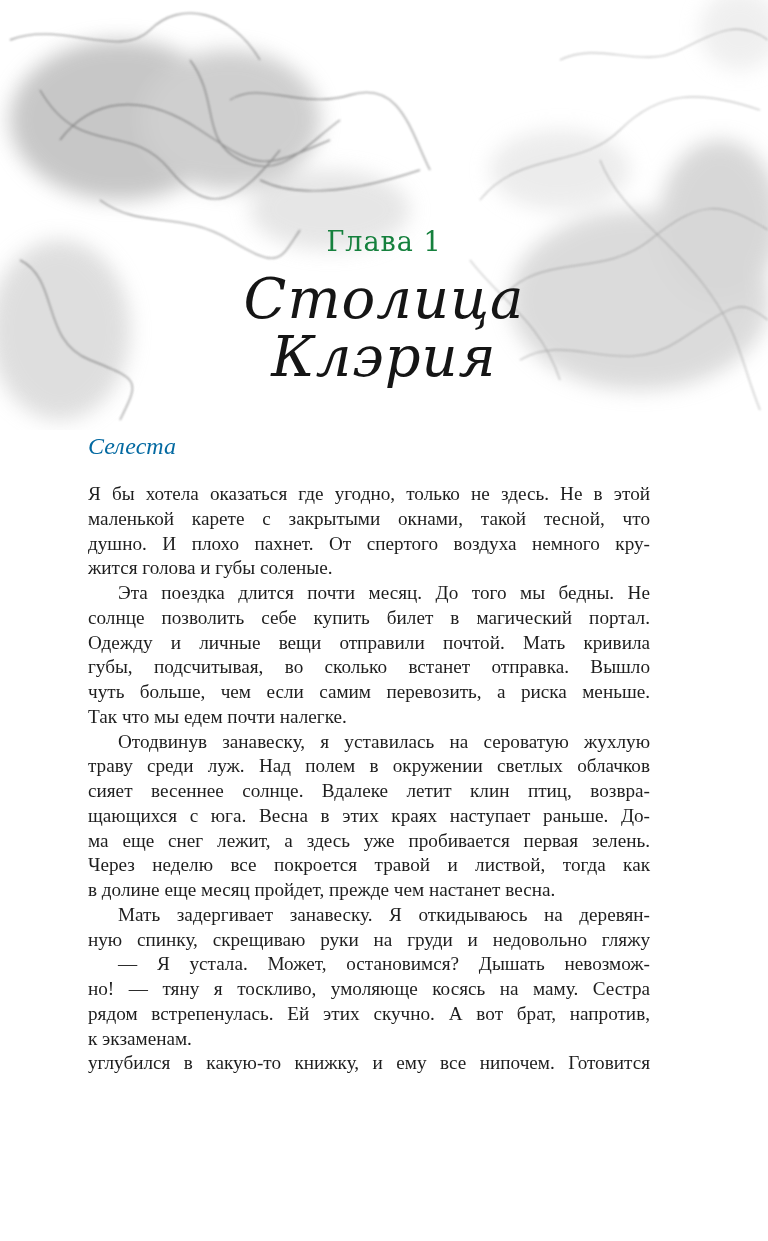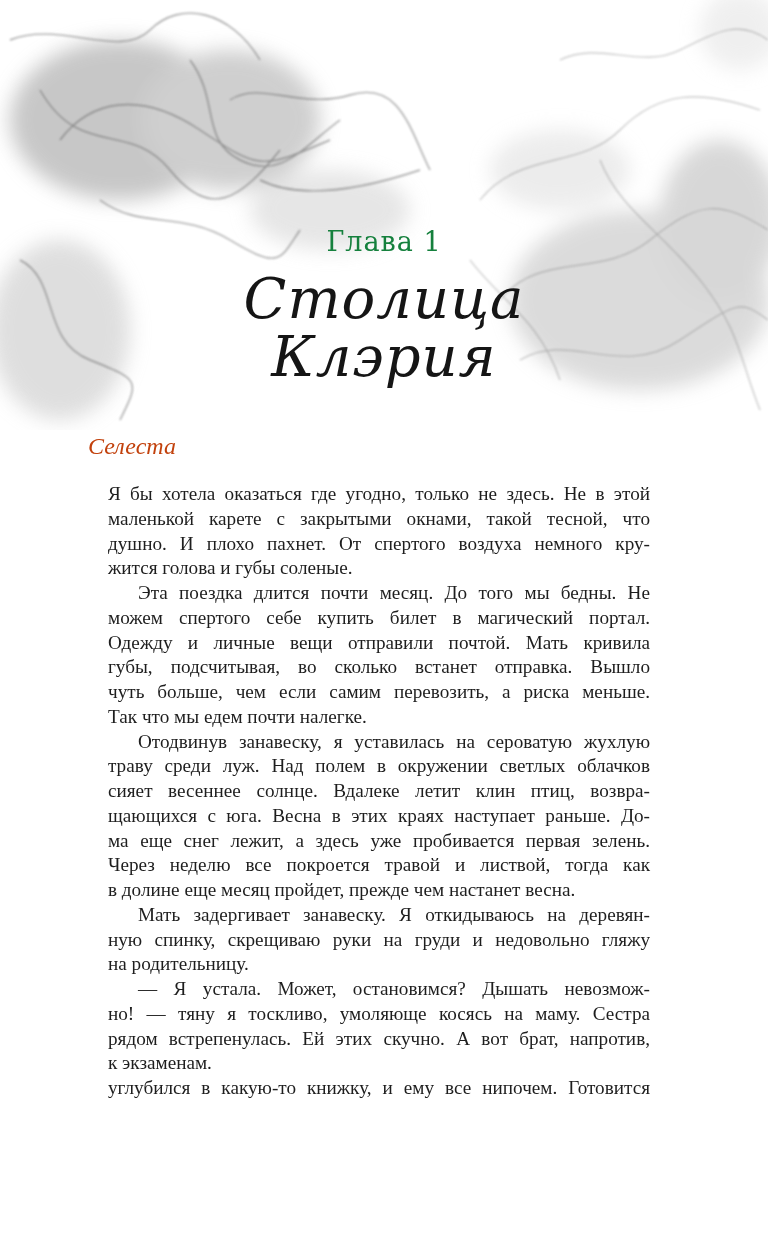--- a/index.html
+++ b/index.html
@@ -3,23 +3,23 @@
 <meta charset="utf-8">
 <style>
   html, body { margin: 0; padding: 0; background: #ffffff; }
   body { width: 768px; height: 1241px; position: relative; overflow: hidden; font-family: "Liberation Serif", "DejaVu Serif", serif; color: #1a1a1a; }
   .smoke { position: absolute; left: 0; top: 0; width: 768px; height: 430px; }
   .chapter-head { position: absolute; left: 0; width: 768px; text-align: center; }
   .chapter-num { top: 226px; font-size: 27px; letter-spacing: 1px; font-family: "DejaVu Serif", serif; font-weight: normal; color: #15803d; }
   .chapter-title { font-size: 56px; line-height: 54px; font-family: "DejaVu Serif", serif; font-style: italic; color: #151515; letter-spacing: 1px; }
   .t1 { top: 272px; }
   .t2 { top: 330px; }
-  .pov { position: absolute; left: 88px; top: 433px; font-size: 24px; font-style: italic; color: #c2410c; }
+  .pov { position: absolute; left: 88px; top: 433px; font-size: 24px; font-style: italic; color: #0369a1; }
   .body-text { position: absolute; left: 88px; top: 482px; width: 562px; font-size: 19.2px; line-height: 24.76px; color: #1e1e1e; }
-  .line { display: block; white-space: nowrap; text-align: justify; text-align-last: justify; height: 24.76px; margin-left: 20px; }
+  .line { display: block; white-space: nowrap; text-align: justify; text-align-last: justify; height: 24.76px; }
   .line.last { text-align-last: left; }
   .line.indent { padding-left: 30px; }
 </style>
 </head>
 <body>
 
 <svg class="smoke" viewBox="0 0 768 430" xmlns="http://www.w3.org/2000/svg">
   <defs>
     <filter id="blur4">
         <feGaussianBlur stdDeviation="4"></feGaussianBlur>
@@ -76,41 +76,40 @@
 
   <div>
     <span class="line">Я бы хотела оказаться где угодно, только не здесь. Не в этой</span>
     <span class="line">маленькой карете с закрытыми окнами, такой тесной, что</span>
     <span class="line">душно. И плохо пахнет. От спертого воздуха немного кру-</span>
     <span class="line last">жится голова и губы соленые.</span>
   </div>
 
   <div>
     <span class="line indent">Эта поездка длится почти месяц. До того мы бедны. Не</span>
-    <span class="line">можем спертого себе купить билет в магический портал.</span>
+    <span class="line">солнце позволить себе купить билет в магический портал.</span>
     <span class="line">Одежду и личные вещи отправили почтой. Мать кривила</span>
     <span class="line">губы, подсчитывая, во сколько встанет отправка. Вышло</span>
     <span class="line">чуть больше, чем если самим перевозить, а риска меньше.</span>
     <span class="line last">Так что мы едем почти налегке.</span>
   </div>
 
   <div>
     <span class="line indent">Отодвинув занавеску, я уставилась на сероватую жухлую</span>
     <span class="line">траву среди луж. Над полем в окружении светлых облачков</span>
     <span class="line">сияет весеннее солнце. Вдалеке летит клин птиц, возвра-</span>
     <span class="line">щающихся с юга. Весна в этих краях наступает раньше. До-</span>
     <span class="line">ма еще снег лежит, а здесь уже пробивается первая зелень.</span>
     <span class="line">Через неделю все покроется травой и листвой, тогда как</span>
     <span class="line last">в долине еще месяц пройдет, прежде чем настанет весна.</span>
   </div>
 
   <div>
     <span class="line indent">Мать задергивает занавеску. Я откидываюсь на деревян-</span>
     <span class="line">ную спинку, скрещиваю руки на груди и недовольно гляжу</span>
-    <span class="line last">на родительницу.</span>
   </div>
 
   <div>
     <span class="line indent">— Я устала. Может, остановимся? Дышать невозмож-</span>
     <span class="line">но! — тяну я тоскливо, умоляюще косясь на маму. Сестра</span>
     <span class="line">рядом встрепенулась. Ей этих скучно. А вот брат, напротив,</span>
     <span class="line last">к экзаменам.</span>
     <span class="line">углубился в какую-то книжку, и ему все нипочем. Готовится</span>
   </div>
 </div>

